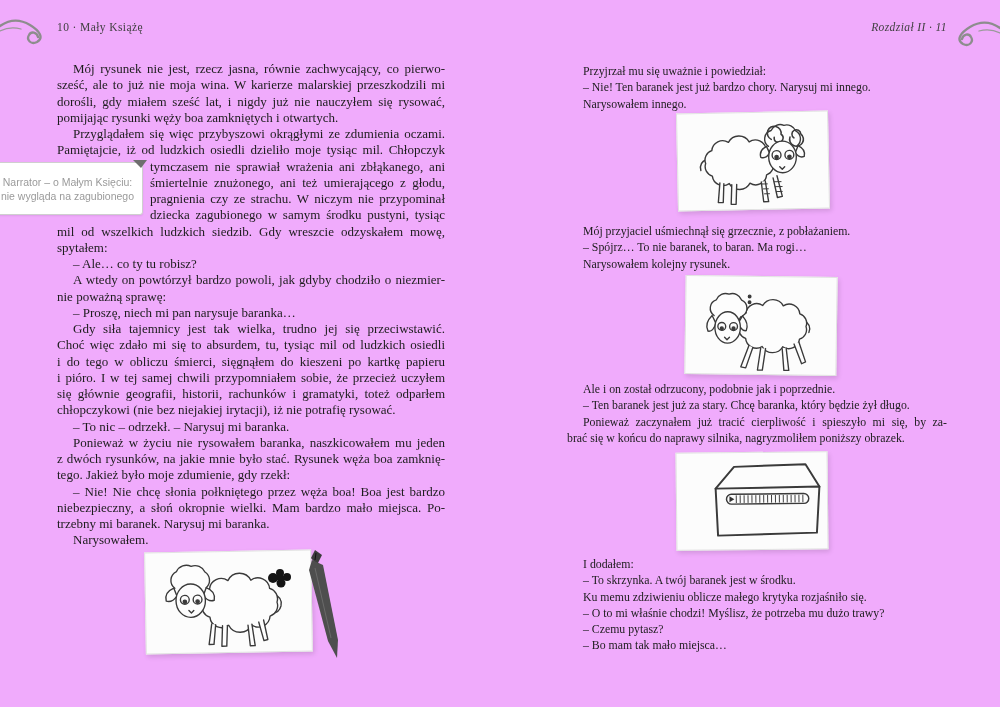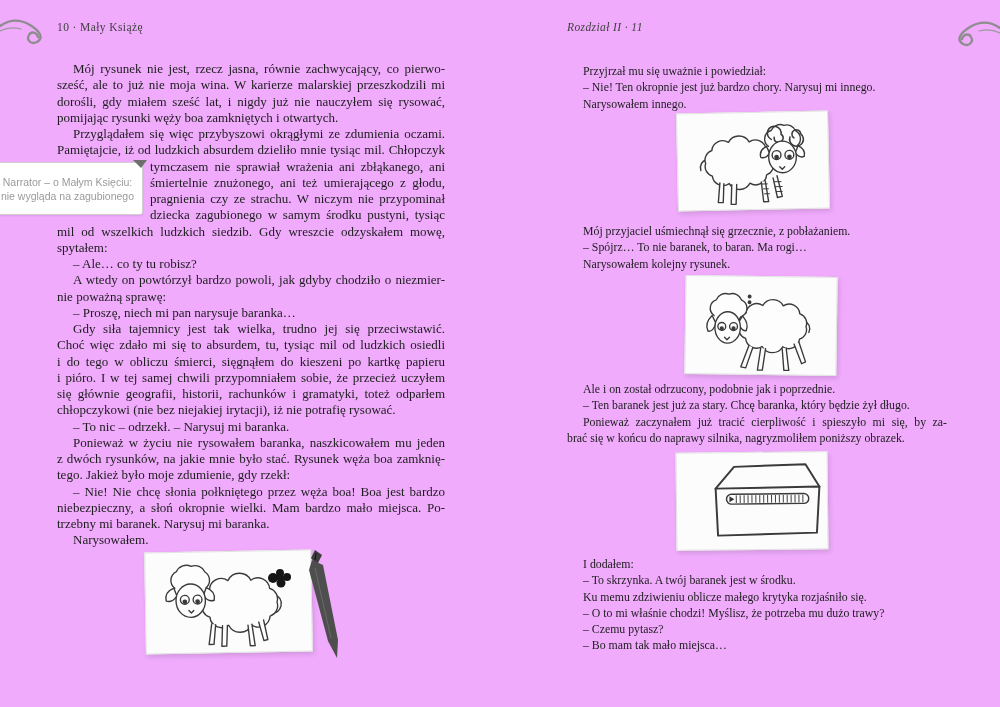--- a/index.html
+++ b/index.html
@@ -4,21 +4,21 @@
 <style>
   html,body{margin:0;padding:0;background:#fff;}
   .book{position:relative;width:1000px;height:707px;background:#f0abfc;overflow:hidden;
         font-family:"Liberation Serif",serif;color:#1c1c1c;}
   .page{position:absolute;top:0;width:500px;height:707px;}
   .page.left{left:0;}
   .page.right{left:500px;}
 
   .pg-header{position:absolute;top:21px;font-size:11.5px;color:#3f3f3f;letter-spacing:.4px;}
   .pg-header.lft{left:57px;}
-  .pg-header.rgt{left:67px;width:380px;text-align:left;font-style:italic;}
+  .pg-header.rgt{left:67px;width:380px;text-align:right;font-style:italic;}
 
   .flourish{position:absolute;}
   .flourish.lft{left:0;top:16px;}
   .flourish.rgt{right:0;top:18px;transform:scaleX(-1);}
 
   .column{position:absolute;font-size:13px;line-height:16.25px;}
   .col-left{left:57px;top:61px;width:388px;}
   .blk{position:absolute;left:67px;width:380px;font-size:11.8px;line-height:16.25px;}
   .line{text-align:justify;text-align-last:justify;}
   .line.e{text-align-last:left;}
@@ -63,21 +63,21 @@
       </svg>
     </div>
     <div class="pg-header lft">10 · Mały Książę</div>
 
     <div class="column col-left">
         <div class="line i">Mój rysunek nie jest, rzecz jasna, równie zachwycający, co pierwo-</div>
         <div class="line">sześć, ale to już nie moja wina. W karierze malarskiej przeszkodzili mi</div>
         <div class="line">dorośli, gdy miałem sześć lat, i nigdy już nie nauczyłem się rysować,</div>
         <div class="line e">pomijając rysunki węży boa zamkniętych i otwartych.</div>
         <div class="line i">Przyglądałem się więc przybyszowi okrągłymi ze zdumienia oczami.</div>
-        <div class="line">Pamiętajcie, iż od ludzkich absurdem dzieliło mnie tysiąc mil. Chłopczyk</div>
+        <div class="line">Pamiętajcie, iż od ludzkich osiedli dzieliło moje tysiąc mil. Chłopczyk</div>
         <div class="line w">tymczasem nie sprawiał wrażenia ani zbłąkanego, ani</div>
         <div class="line w">śmiertelnie znużonego, ani też umierającego z głodu,</div>
         <div class="line w">pragnienia czy ze strachu. W niczym nie przypominał</div>
         <div class="line w">dziecka zagubionego w samym środku pustyni, tysiąc</div>
         <div class="line">mil od wszelkich ludzkich siedzib. Gdy wreszcie odzyskałem mowę,</div>
         <div class="line e">spytałem:</div>
         <div class="line i e">– Ale… co ty tu robisz?</div>
         <div class="line i">A wtedy on powtórzył bardzo powoli, jak gdyby chodziło o niezmier-</div>
         <div class="line e">nie poważną sprawę:</div>
         <div class="line i e">– Proszę, niech mi pan narysuje baranka…</div>
@@ -145,21 +145,21 @@
     <div class="flourish rgt">
       <svg width="54" height="32" viewBox="0 0 54 32">
         <path d="M0,10 C10,3 20,3 30,9 C40,15 44,22 37,26 C31,29 26,24 29,19 C31,15 37,16 38,21" fill="none" stroke="#8d8d8d" stroke-width="2.3" stroke-linecap="round"></path>
         <path d="M0,15 C8,11 14,11 21,13" fill="none" stroke="#9a9a9a" stroke-width="1.3" stroke-linecap="round"></path>
       </svg>
     </div>
     <div class="pg-header rgt">Rozdział II · 11</div>
 
     <div class="blk b1">
         <div class="line i e">Przyjrzał mu się uważnie i powiedział:</div>
-        <div class="line i e">– Nie! Ten okropnie jest już bardzo chory. Narysuj mi innego.</div>
+        <div class="line i e">– Nie! Ten baranek jest już bardzo chory. Narysuj mi innego.</div>
         <div class="line i e">Narysowałem innego.</div>
       </div>
 
     <div class="fig fig-ram">
       <div class="paper">
         <svg width="148" height="94" viewBox="0 0 150 95">
           <g fill="none" stroke="#3a3a3a" stroke-width="1.4" stroke-linecap="round" stroke-linejoin="round">
             <path d="M29,46 q-8,3 -6,11"></path>
             <path d="M96,50 A10,10 0 0 1 89.5,62.9 A11,11 0 0 1 72.5,70.9 A12,12 0 0 1 51.5,70.9 A11,11 0 0 1 34.5,62.9 A10,10 0 0 1 28,50 A10,10 0 0 1 34.5,37.1 A11,11 0 0 1 51.5,29.1 A12,12 0 0 1 72.5,29.1 A11,11 0 0 1 89.5,37.1 A10,10 0 0 1 96,50 Z" fill="#fdfdfd"></path>
             <path d="M42,70 L40,90 L45,90 L46,71" fill="#fdfdfd"></path>

